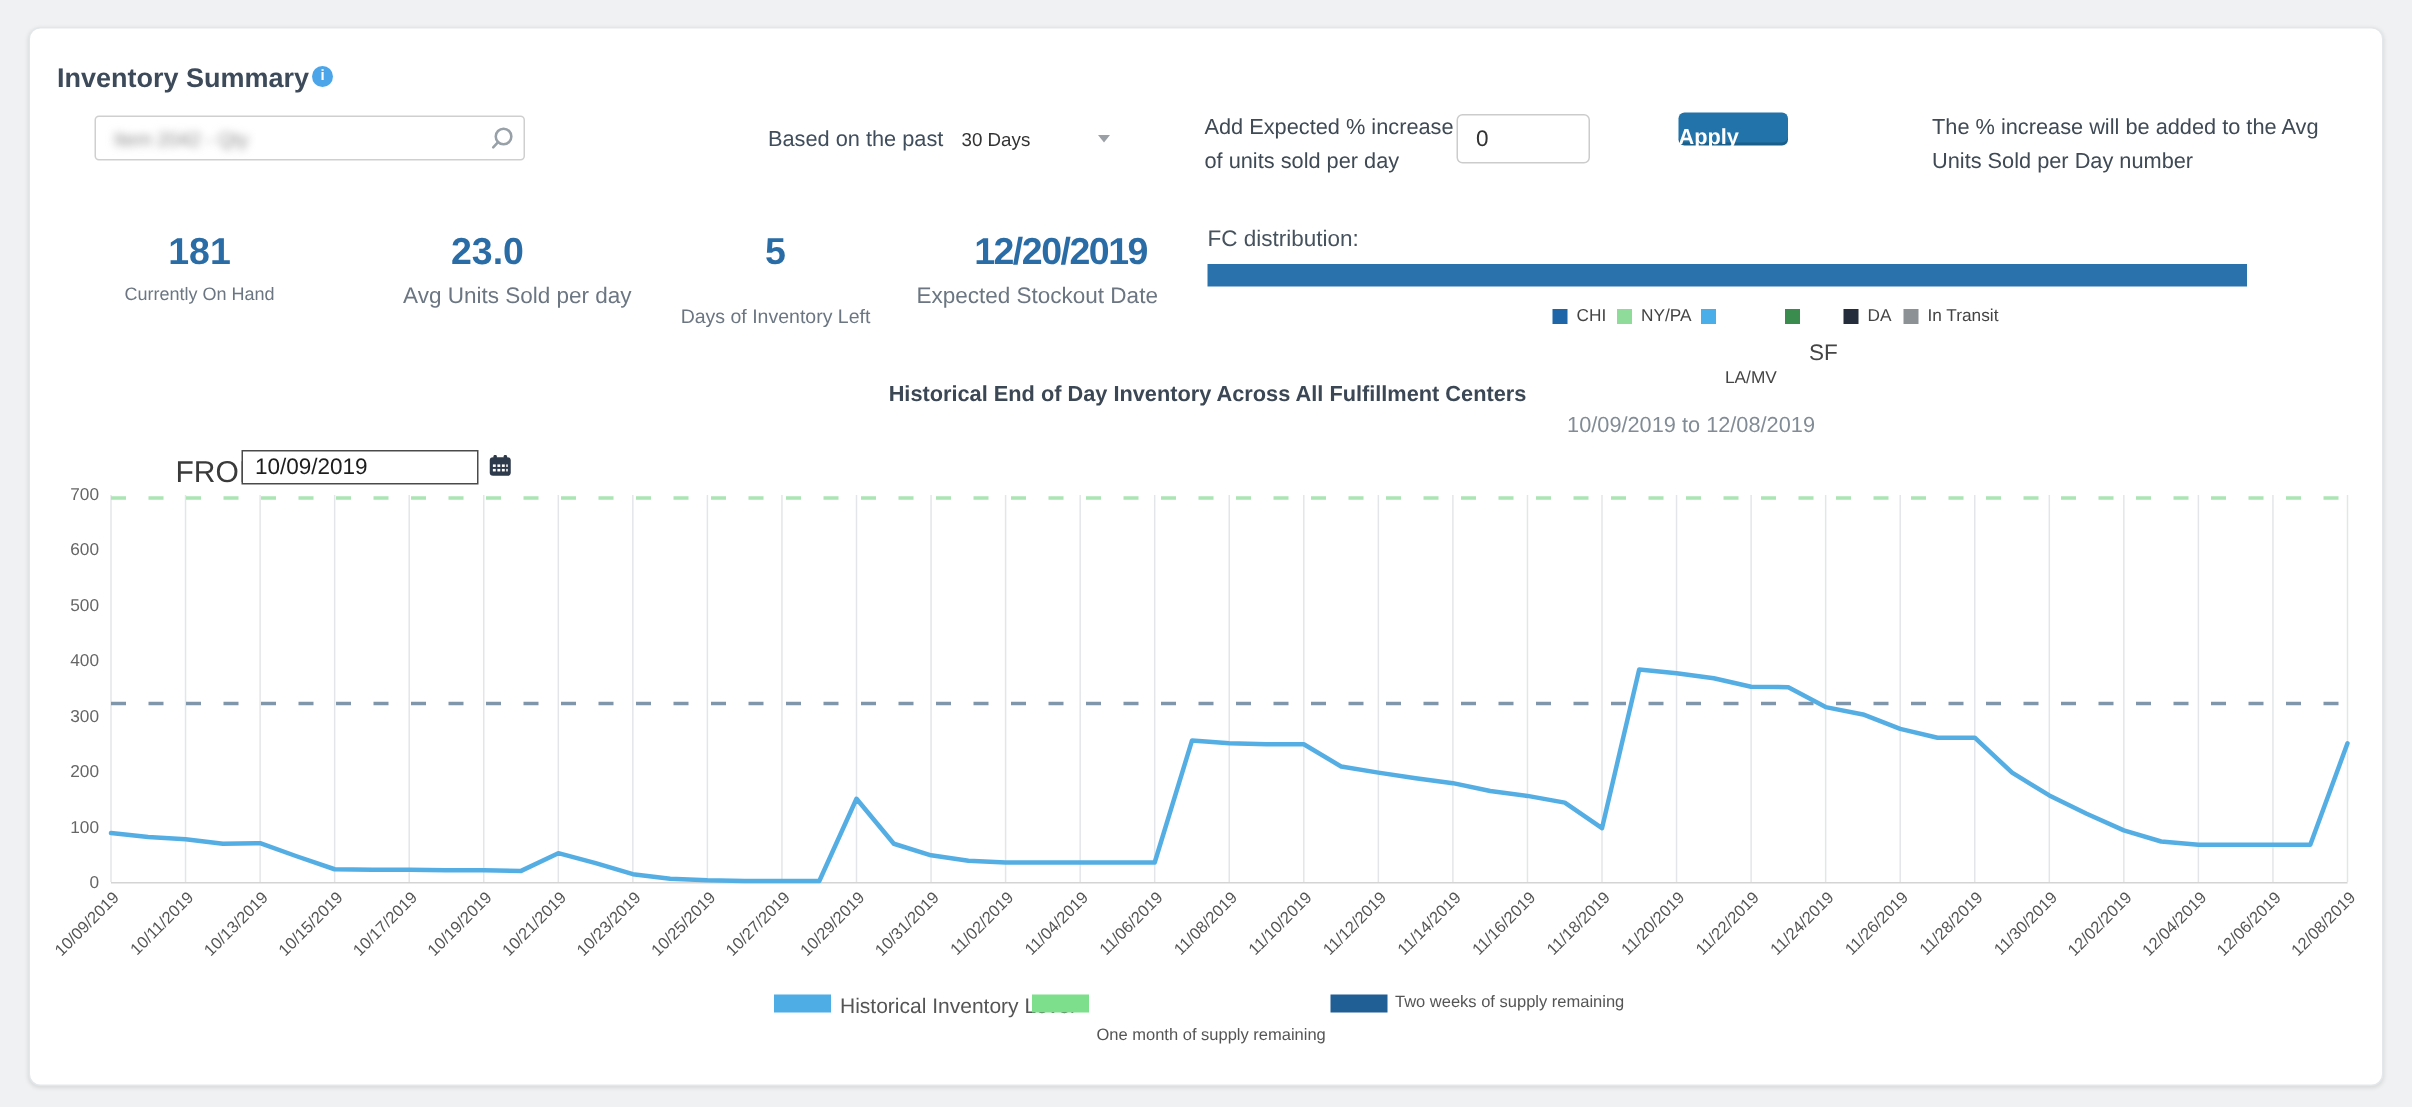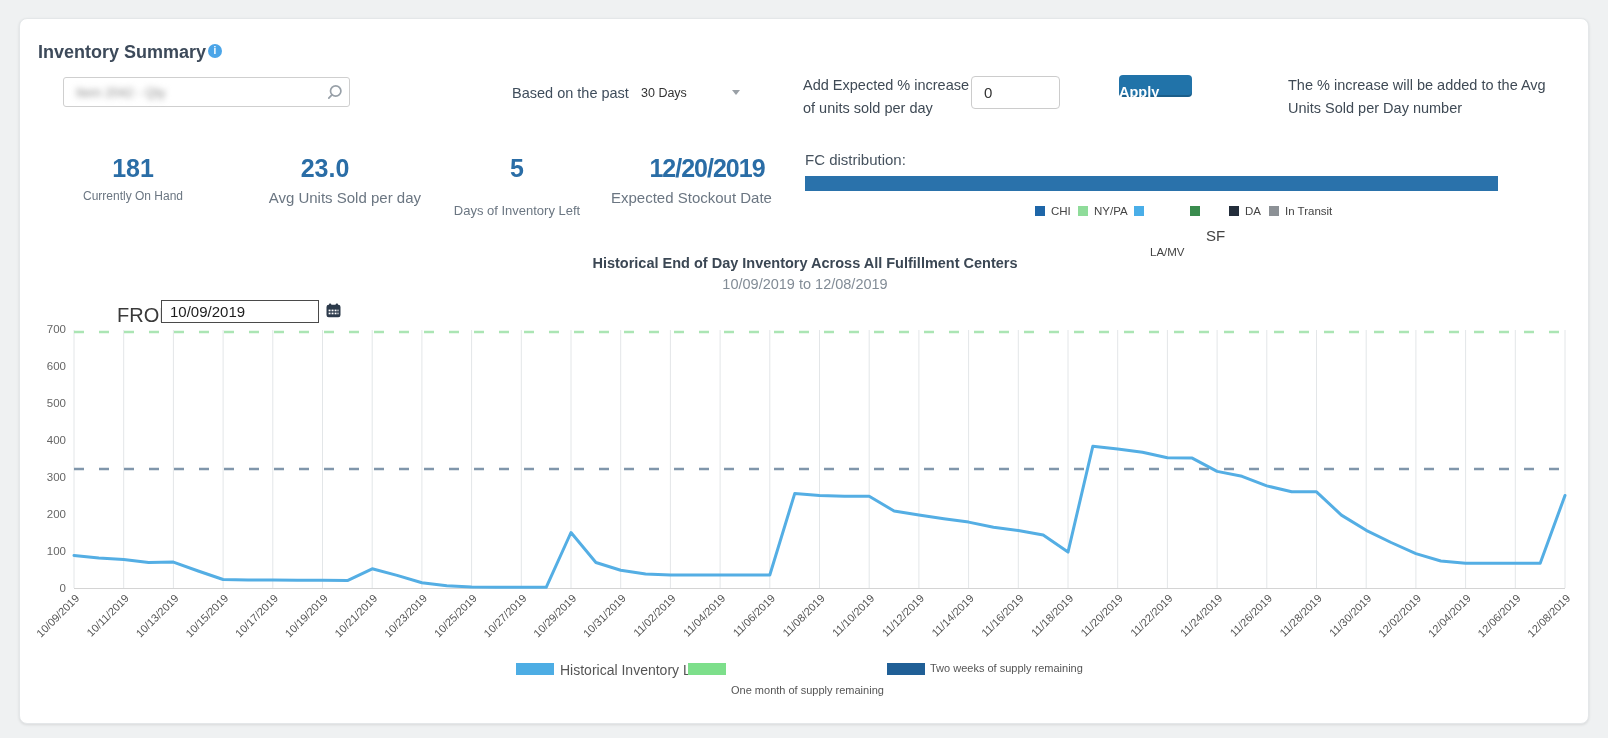--- a/index.html
+++ b/index.html
@@ -48,21 +48,21 @@
 <div class="abs" style="left:1134px;top:206px;width:10px;height:10px;background:#4aaee8;"></div>
 <div class="abs" style="left:1150px;top:205px;font-size:11.5px;color:#444;margin-top:41px;">LA/MV</div>
 <div class="abs" style="left:1190px;top:206px;width:10px;height:10px;background:#3a8c4e;"></div>
 <div class="abs" style="left:1206px;top:207px;font-size:15px;color:#444;margin-top:20px;">SF</div>
 <div class="abs" style="left:1229px;top:206px;width:10px;height:10px;background:#232d3b;"></div>
 <div class="abs" style="left:1245px;top:205px;font-size:11.5px;color:#444;">DA</div>
 <div class="abs" style="left:1269px;top:206px;width:10px;height:10px;background:#8c9196;"></div>
 <div class="abs" style="left:1285px;top:205px;font-size:11.5px;color:#444;">In Transit</div>
 
 <div class="abs" style="left:400px;top:255px;width:810px;text-align:center;font-size:14.5px;font-weight:bold;color:#3b4754;">Historical End of Day Inventory Across All Fulfillment Centers</div>
-<div class="abs" style="left:400px;top:276px;width:810px;text-align:center;font-size:14.5px;color:#828c96;">10/09/2019 to 12/08/2019</div>
+<div class="abs" style="left:400px;top:276px;width:810px;text-align:right;font-size:14.5px;color:#828c96;">10/09/2019 to 12/08/2019</div>
 
 <div class="abs" style="left:117px;top:304px;font-size:20px;color:#3a3a3a;">FROM</div>
 <div class="abs" style="left:161px;top:300px;width:158px;height:23px;border:1px solid #4a4a4a;background:#fff;font-size:15px;color:#1d1d1d;line-height:21px;padding-left:8px;">10/09/2019</div>
 <svg class="abs" style="left:326px;top:303px;" width="15" height="15" viewBox="0 0 15 15">
     <rect x="0.5" y="1.8" width="14" height="12.4" rx="2.2" fill="#2c3a4b"></rect>
     <rect x="3" y="0.4" width="2.2" height="3" rx="0.8" fill="#2c3a4b"></rect>
     <rect x="9.8" y="0.4" width="2.2" height="3" rx="0.8" fill="#2c3a4b"></rect>
     <rect x="2.6" y="6.6" width="1.9" height="1.7" fill="#fff"></rect>
     <rect x="5.6" y="6.6" width="1.9" height="1.7" fill="#fff"></rect>
     <rect x="8.6" y="6.6" width="1.9" height="1.7" fill="#fff"></rect>

